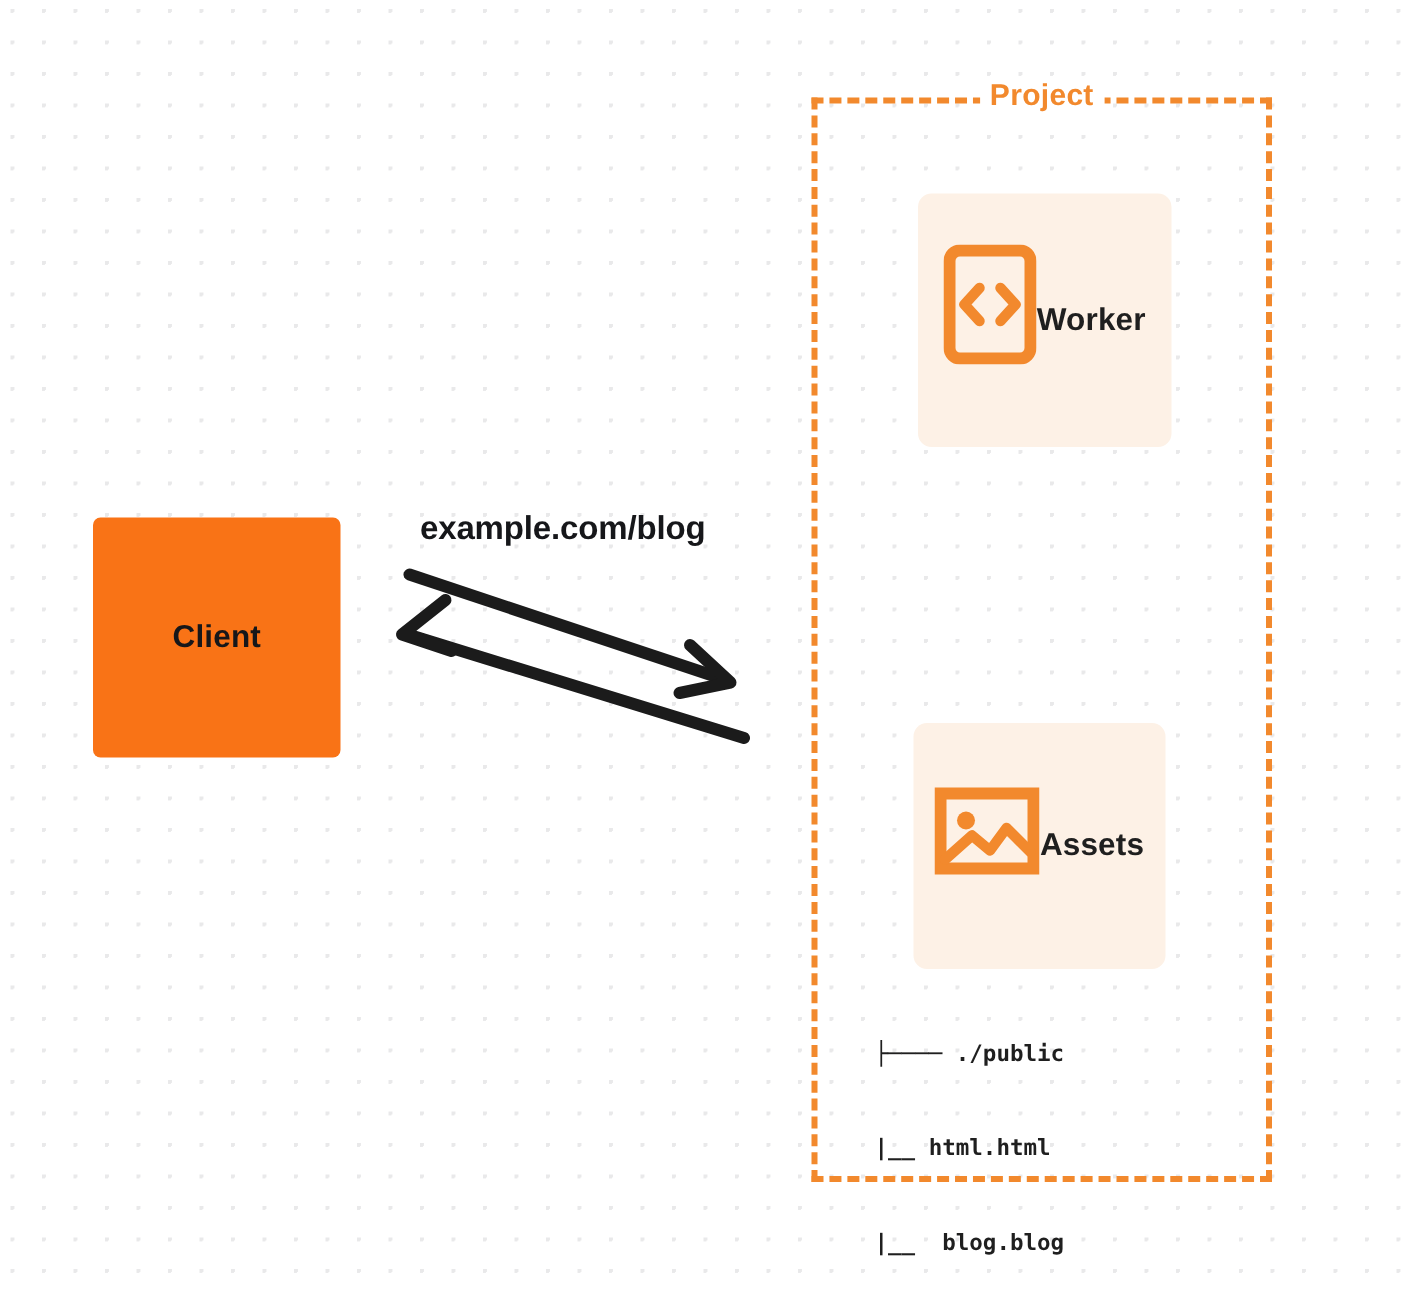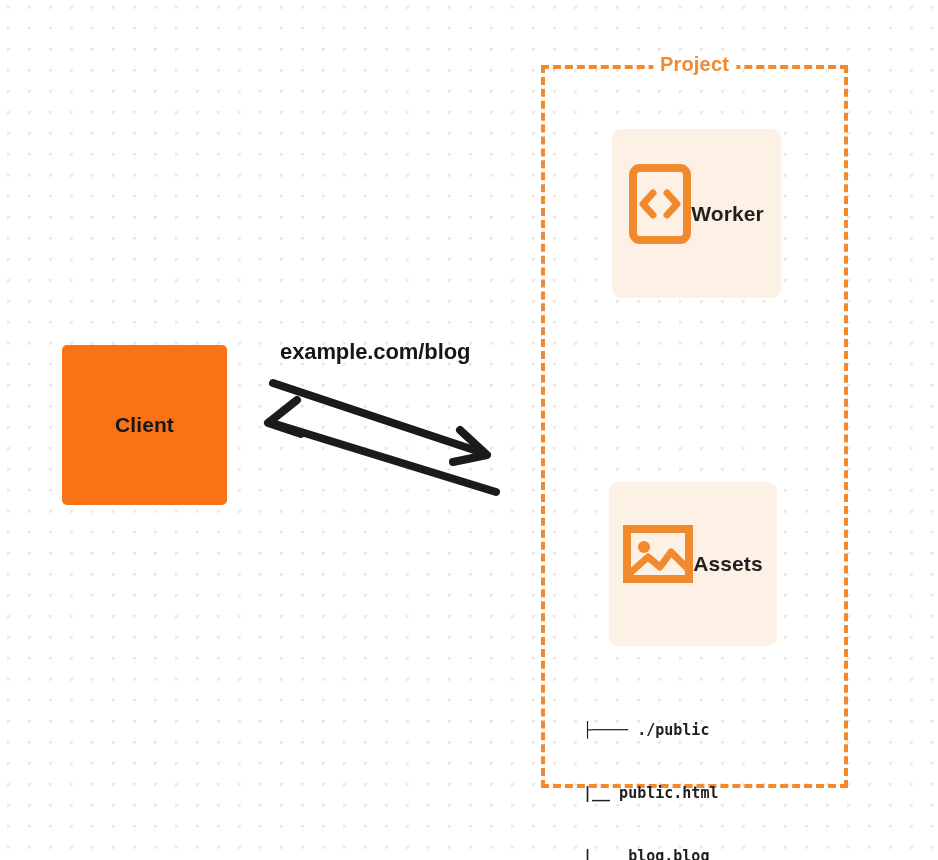--- a/index.html
+++ b/index.html
@@ -129,21 +129,21 @@
     left: 583px;
     top: 650px;
     font-family: "DejaVu Sans Mono", monospace;
     font-size: 15px;
     font-weight: bold;
     color: #1f1f1f;
     line-height: 21px;
     white-space: pre;
   }
   .tree-row { display: block; }
-  .tree-root { letter-spacing: 0px; margin-top: 28px; }
+  .tree-root { letter-spacing: 0px; }
 </style>
 </head>
 <body>
 
 <div id="canvas">
 
   <div class="client-node">
     <span class="client-label">Client</span>
   </div>
 
@@ -183,18 +183,18 @@
         <rect x="4" y="5" width="62" height="50" fill="none" stroke="#f2892d" stroke-width="8"></rect>
         <circle cx="21" cy="23" r="6" fill="#f2892d"></circle>
         <path d="M 7 49 L 25 33 L 37 43 L 48 28 L 64 44" fill="none" stroke="#f2892d" stroke-width="7" stroke-linecap="round" stroke-linejoin="round"></path>
       </svg>
     </span>
     <span class="card-label">Assets</span>
   </div>
 
   <div class="file-tree">
     <span class="tree-row tree-root">├──── ./public</span>
-    <span class="tree-row">|__ public.html</span>
+    <span class="tree-row">|__ html.html</span>
     <span class="tree-row">|__  blog.blog</span>
     
   </div>
 
 </div>
 
 </body></html>

